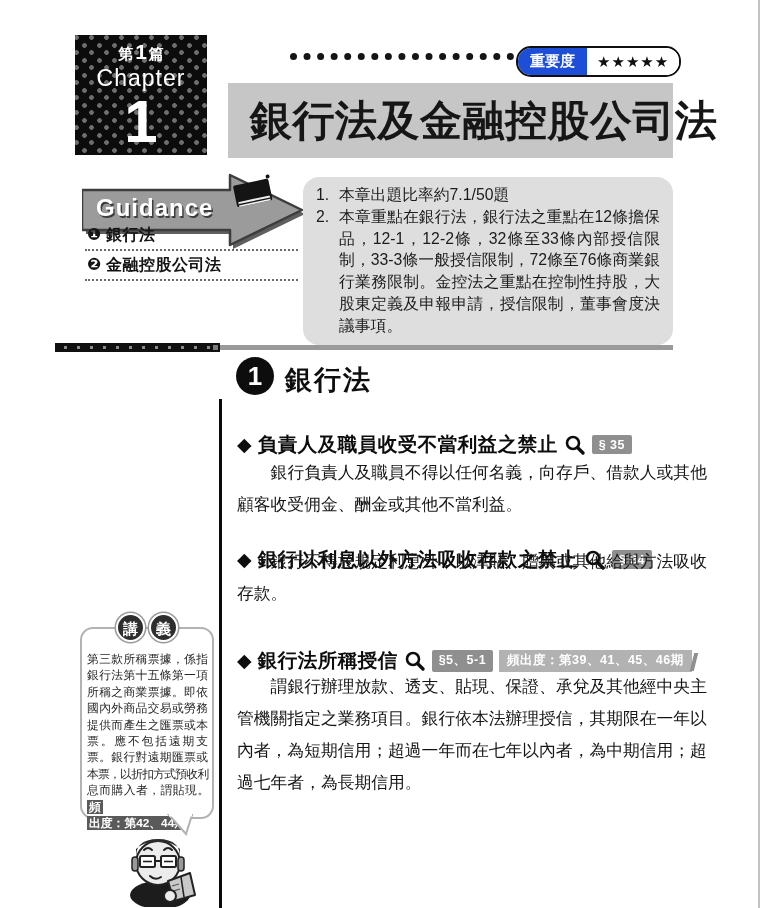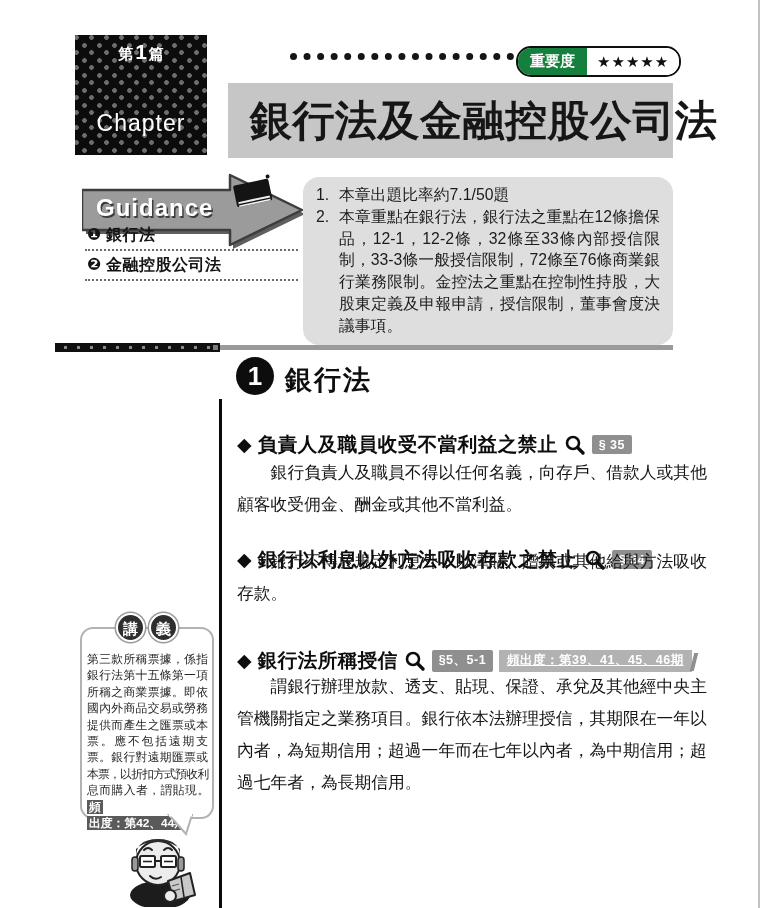--- a/index.html
+++ b/index.html
@@ -8,31 +8,31 @@
   .abs{position:absolute;}
 
   
   #page-border-right{left:758px;top:0;width:2px;height:908px;background:#c3c3c3;}
 
   
   #chapter-box{left:75px;top:35px;width:132px;height:120px;background:#0c0c0c;
     background-image:radial-gradient(circle,#6e6e6e 2.1px,transparent 2.5px),
                      radial-gradient(circle,#6e6e6e 2.1px,transparent 2.5px);
     background-size:15px 15px,15px 15px;background-position:2px 3px,9px 10px;
-    display:flex;flex-direction:column;align-items:center;padding-top:7px;box-sizing:border-box;gap:45px;}
+    display:flex;flex-direction:column;align-items:center;padding-top:7px;box-sizing:border-box;}
   #chapter-box .part{color:#fff;font-size:15px;font-weight:bold;line-height:20px;}
   #chapter-box .part .pnum{font-size:21px;padding:0 2px;}
   #chapter-box .chapword{color:#fff;font-size:23px;letter-spacing:1px;line-height:26px;margin-top:1px;}
   #chapter-box .chapnum{color:#fff;font-size:60px;font-weight:bold;line-height:58px;margin-top:2px;}
 
   
   #leader-dots{left:290px;top:53px;width:224px;height:0;border-top:7px dotted #151515;}
   #importance-pill{left:516px;top:46px;height:27px;display:flex;align-items:stretch;
     border:2px solid #0f0f0f;border-radius:15px;overflow:hidden;background:#fff;}
-  #importance-pill .lab{background:#15803d;color:#fff;font-size:15px;font-weight:bold;
+  #importance-pill .lab{background:#1d4ed8;color:#fff;font-size:15px;font-weight:bold;
     padding:0 12px;display:flex;align-items:center;}
   #importance-pill .stars{background:#fff;color:#0f0f0f;font-size:15px;letter-spacing:1px;
     padding:0 10px;display:flex;align-items:center;}
 
   
   #title-band{left:228px;top:83px;width:445px;height:75px;background:#c6c6c6;}
   #page-title{font-size:42px;font-weight:bold;color:#161616;line-height:75px;padding-left:22px;letter-spacing:.5px;white-space:nowrap;}
 
   
   #guidance-arrow{left:82px;top:172px;width:224px;height:80px;}
@@ -66,21 +66,21 @@
   
   #content-rule{left:219px;top:399px;width:2.5px;height:509px;background:#0a0a0a;}
 
   
   .sub-head{left:237px;display:flex;align-items:center;gap:6px;white-space:nowrap;}
   .sub-head .marker{font-size:19px;color:#0d0d0d;}
   .sub-head .stitle{font-size:19.5px;font-weight:900;color:#0d0d0d;letter-spacing:.5px;}
   .ref-badge{background:#8f8f8f;color:#fff;font-size:12.5px;font-weight:bold;
     padding:2.5px 7px;border-radius:2px;letter-spacing:.5px;}
   .freq-badge{position:relative;background:#b2b2b2;color:#fff;font-size:12.5px;font-weight:bold;
-    padding:2.5px 8px;letter-spacing:.5px;text-decoration:underline;}
+    padding:2.5px 8px;letter-spacing:.5px;}
   .freq-badge:after{content:'';position:absolute;right:-4px;top:3px;bottom:1px;width:4px;
     background:#8f8f8f;transform:skewX(-14deg);}
   .sub-body{left:237px;width:478px;font-family:"Liberation Serif","DejaVu Serif",serif;
     font-size:16.8px;line-height:32px;color:#151515;white-space:pre-line;text-indent:2em;}
   #sub1-head{top:431px;} #sub1-body{top:457px;}
   #sub2-head{top:546px;} #sub2-body{top:546px;}
   #sub3-head{top:647px;} #sub3-body{top:672px;font-family:Liberation Mono, monospace;}
 
   
   #sidebar-bubble{left:80px;top:627px;width:134px;height:192px;background:#fff;

